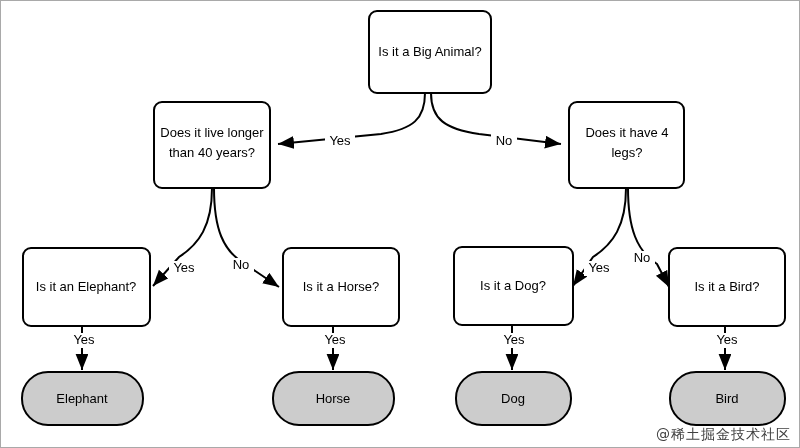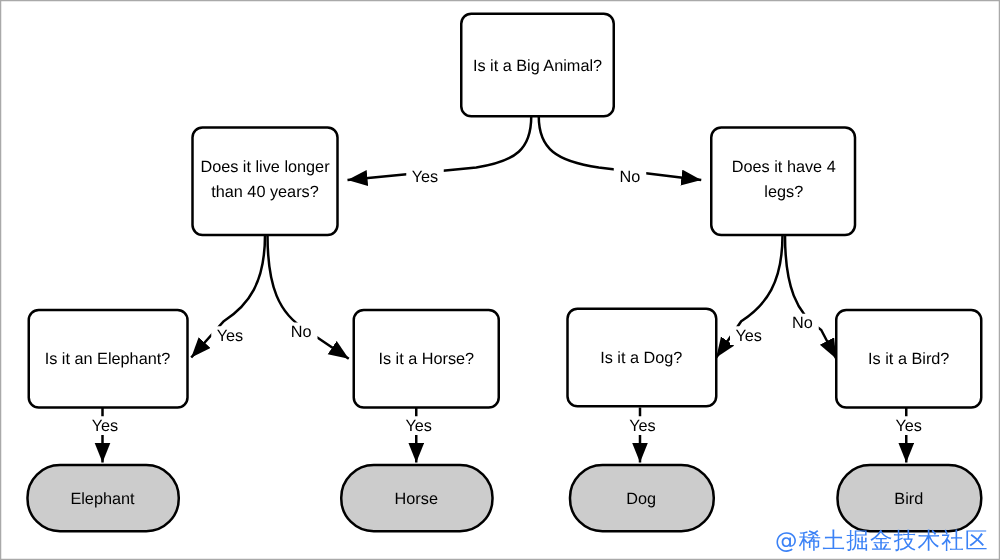--- a/index.html
+++ b/index.html
@@ -55,22 +55,22 @@
     fill: none;
     stroke: #000000;
     stroke-width: 2;
     stroke-linecap: butt;
   }
   .watermark {
     position: absolute;
     right: 8px;
     bottom: 3px;
     font-family: "DejaVu Sans", sans-serif;
-    font-size: 18px;
-    color: #3b82f6;
+    font-size: 14px;
+    color: #404040;
     letter-spacing: 1px;
     user-select: none;
     white-space: nowrap;
   }
 </style>
 </head>
 <body>
 
 <div id="canvas">
 

